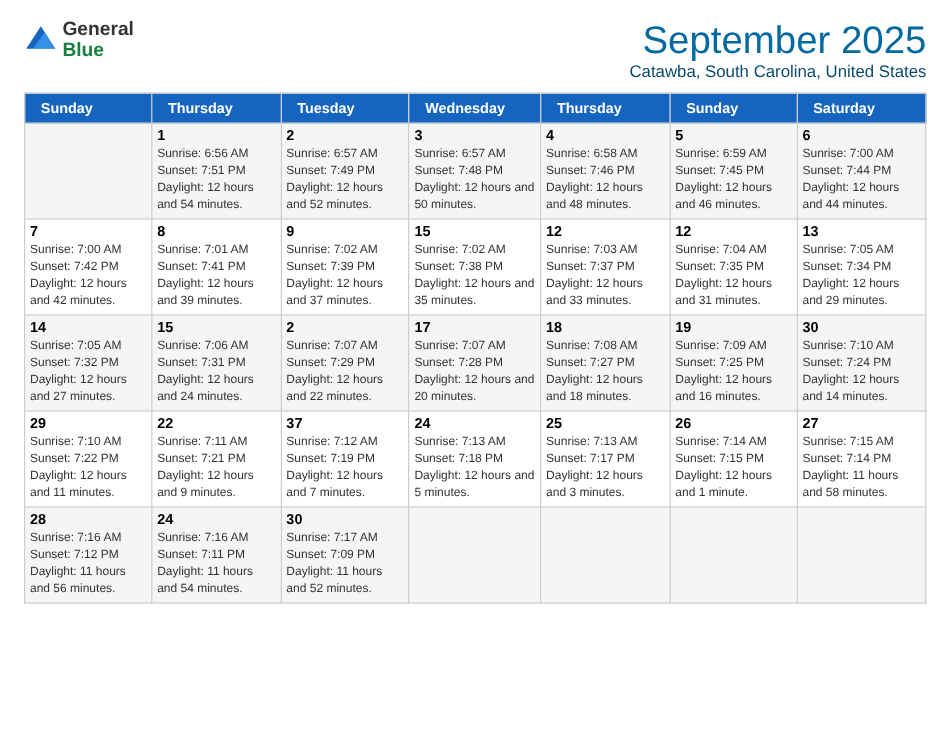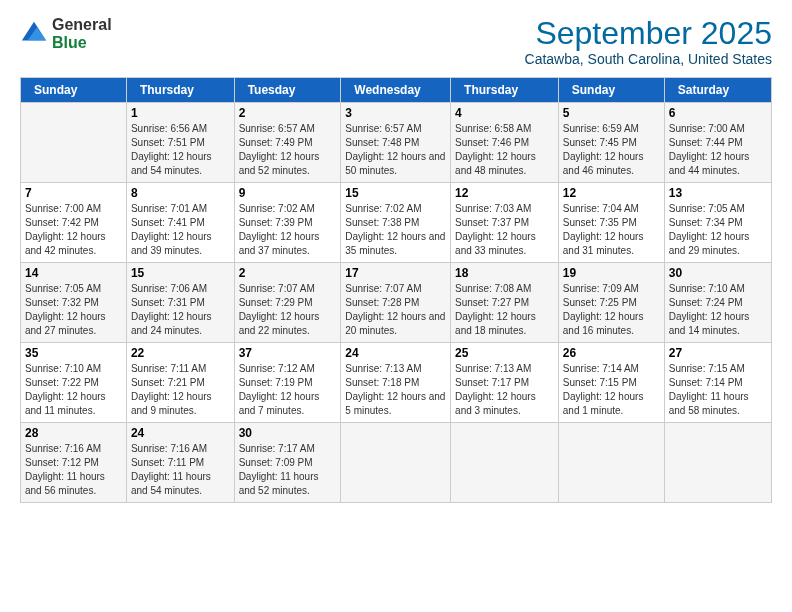--- a/index.html
+++ b/index.html
@@ -240,21 +240,21 @@
       </td>
           <td>
         <span class="day-num">30</span>
         <div class="day-info">
           Sunrise: 7:10 AM<br>Sunset: 7:24 PM<br>Daylight: 12 hours and 14 minutes.
         </div>
       </td>
         </tr>
         <tr>
           <td>
-        <span class="day-num">35</span>
+        <span class="day-num">29</span>
         <div class="day-info">
           Sunrise: 7:10 AM<br>Sunset: 7:22 PM<br>Daylight: 12 hours and 11 minutes.
         </div>
       </td>
           <td>
         <span class="day-num">22</span>
         <div class="day-info">
           Sunrise: 7:11 AM<br>Sunset: 7:21 PM<br>Daylight: 12 hours and 9 minutes.
         </div>
       </td>

